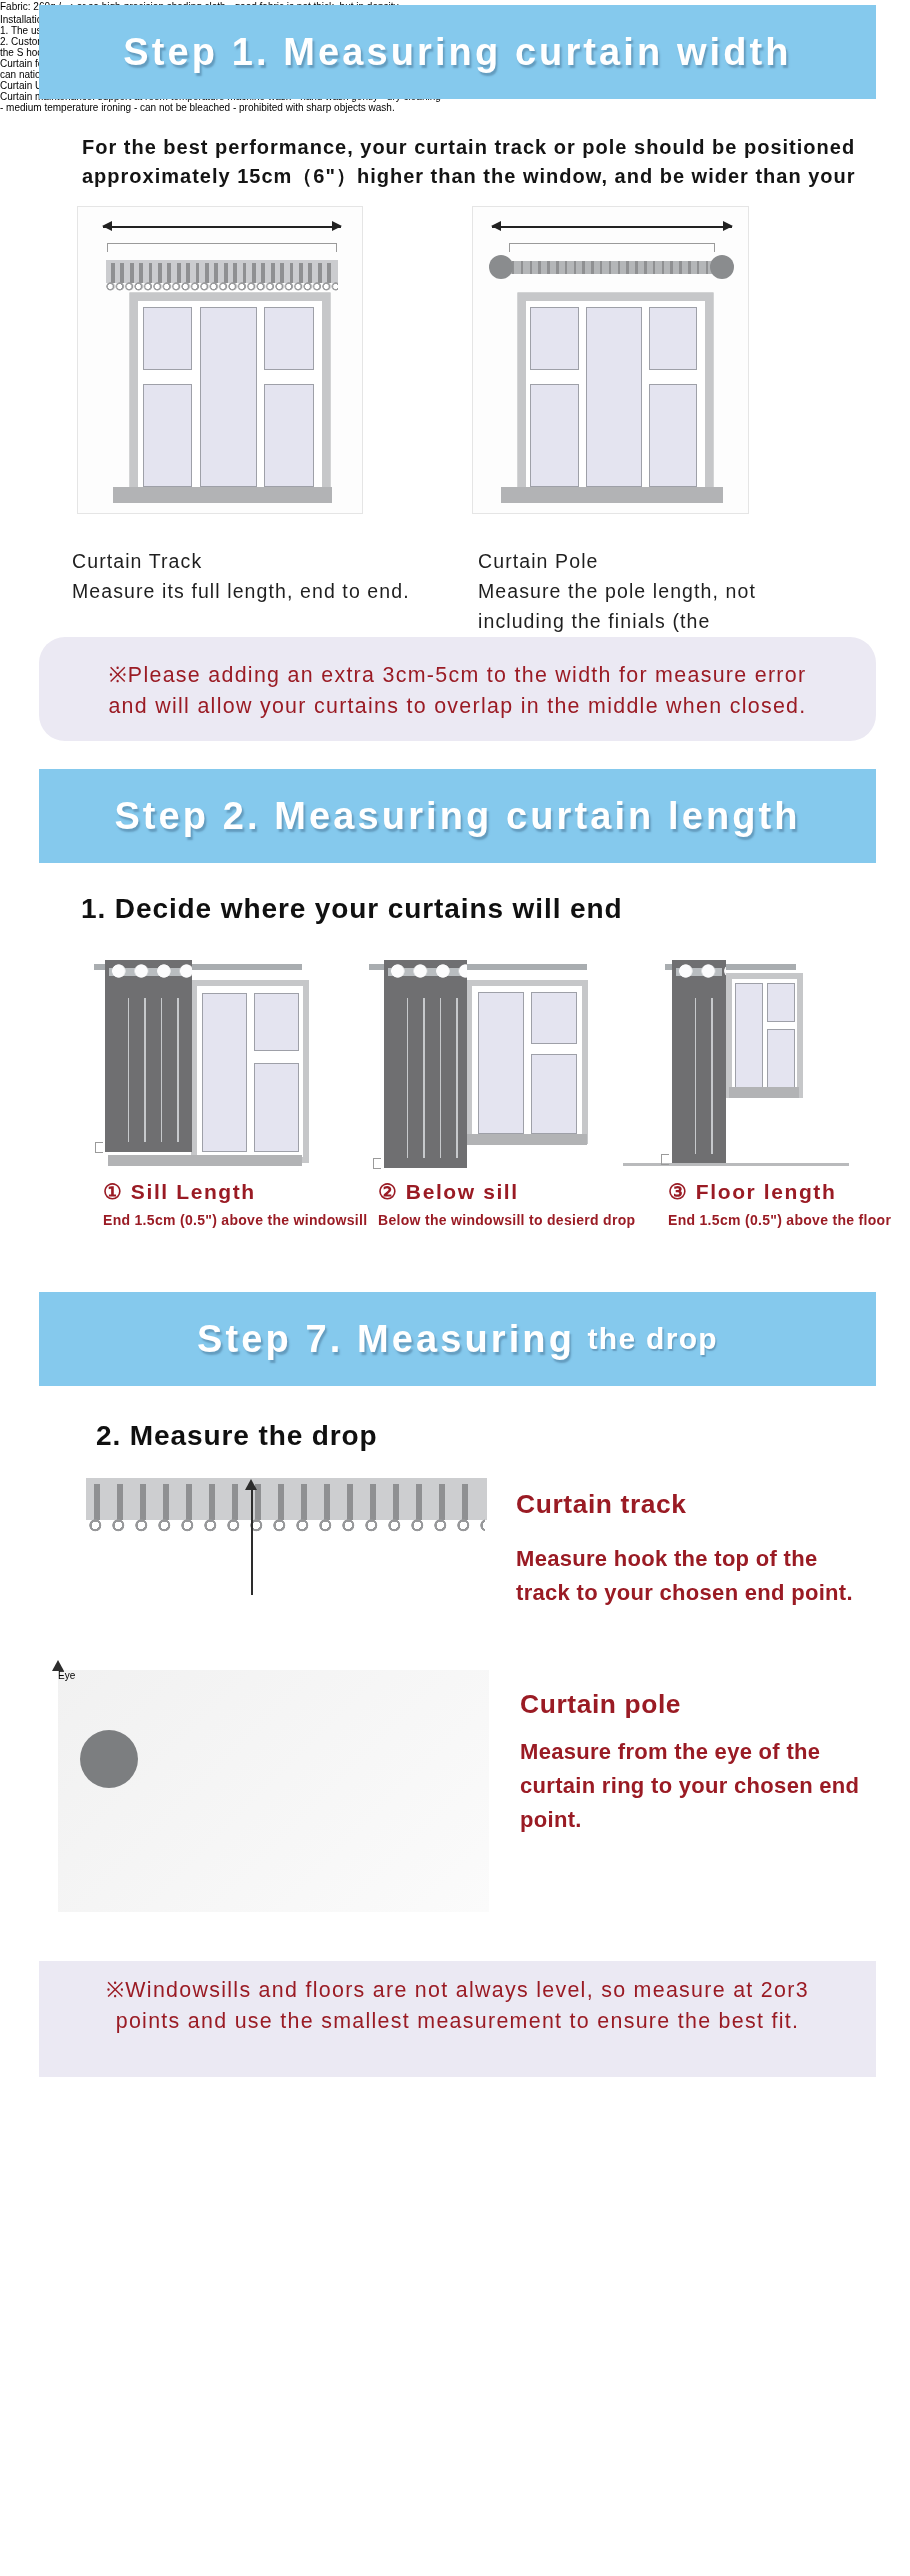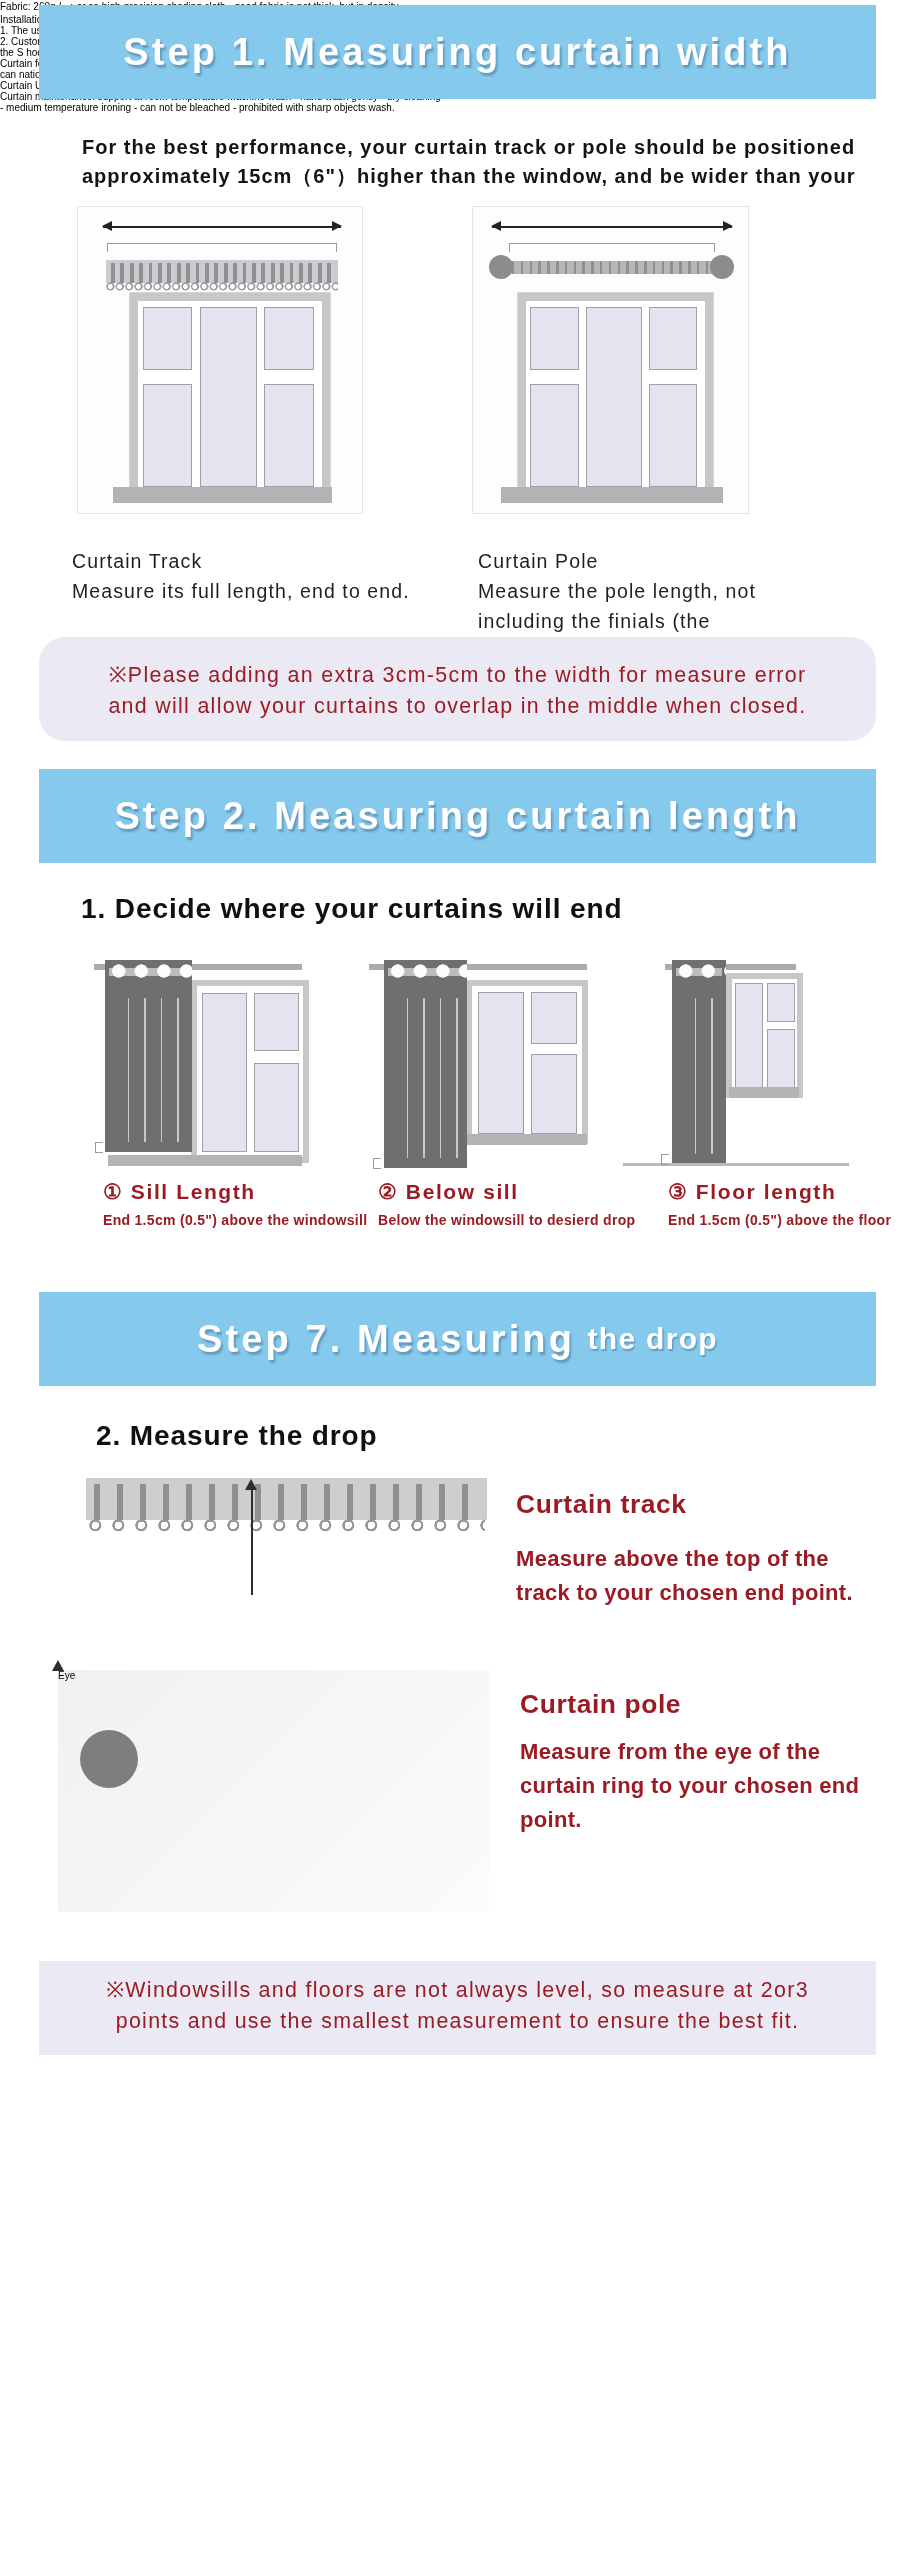--- a/index.html
+++ b/index.html
@@ -67,21 +67,21 @@
 
   
   .cap{position:absolute;top:546px;color:#1f1f1f;font-size:19.5px;letter-spacing:1.1px;line-height:30px;}
   #cap-track{left:72px;width:352px;}
   #cap-pole{left:478px;width:377px;}
 
   
   .noteband{position:absolute;left:39px;width:837px;background:#EBE9F3;color:#9A1B24;
             text-align:center;font-size:21.4px;letter-spacing:1.3px;line-height:31px;box-sizing:border-box;}
   #note1{top:637px;height:104px;padding-top:22.6px;border-radius:26px;}
-  #note2{top:1961px;height:94px;padding-top:14px;}
+  #note2{top:1961px;height:116px;padding-top:14px;}
 
   
   .h2{position:absolute;font-size:28px;font-weight:bold;color:#101010;letter-spacing:0.9px;white-space:nowrap;}
   #h2-1{left:81px;top:893px;}
   #h2-2{left:96px;top:1420px;}
 
   .cfig{position:absolute;top:955px;height:217px;}
   #fig-sill{left:94px;width:210px;}
   #fig-below{left:369px;width:218px;}
   #fig-floor{left:623px;width:226px;}
@@ -305,21 +305,21 @@
   </div>
 
   <div class="h2" id="h2-2">2. Measure the drop</div>
 
   <div id="trackband3"></div>
   <div id="trackhooks3"></div>
   <div class="varrow" id="arrow3"></div>
 
   <div class="redtitle" id="tracktitle">Curtain track</div>
   <div class="redlines" id="tracklines">
-    <div>Measure above the top of the</div>
+    <div>Measure hook the top of the</div>
     <div>track to your chosen end point.</div>
   </div>
 
   <div id="polebox">
     <div class="p-ball"></div>
     <div class="p-neck"></div>
     <div class="p-plate">
       <div class="p-screw top"></div>
       <div class="p-screw bot"></div>
     </div>

